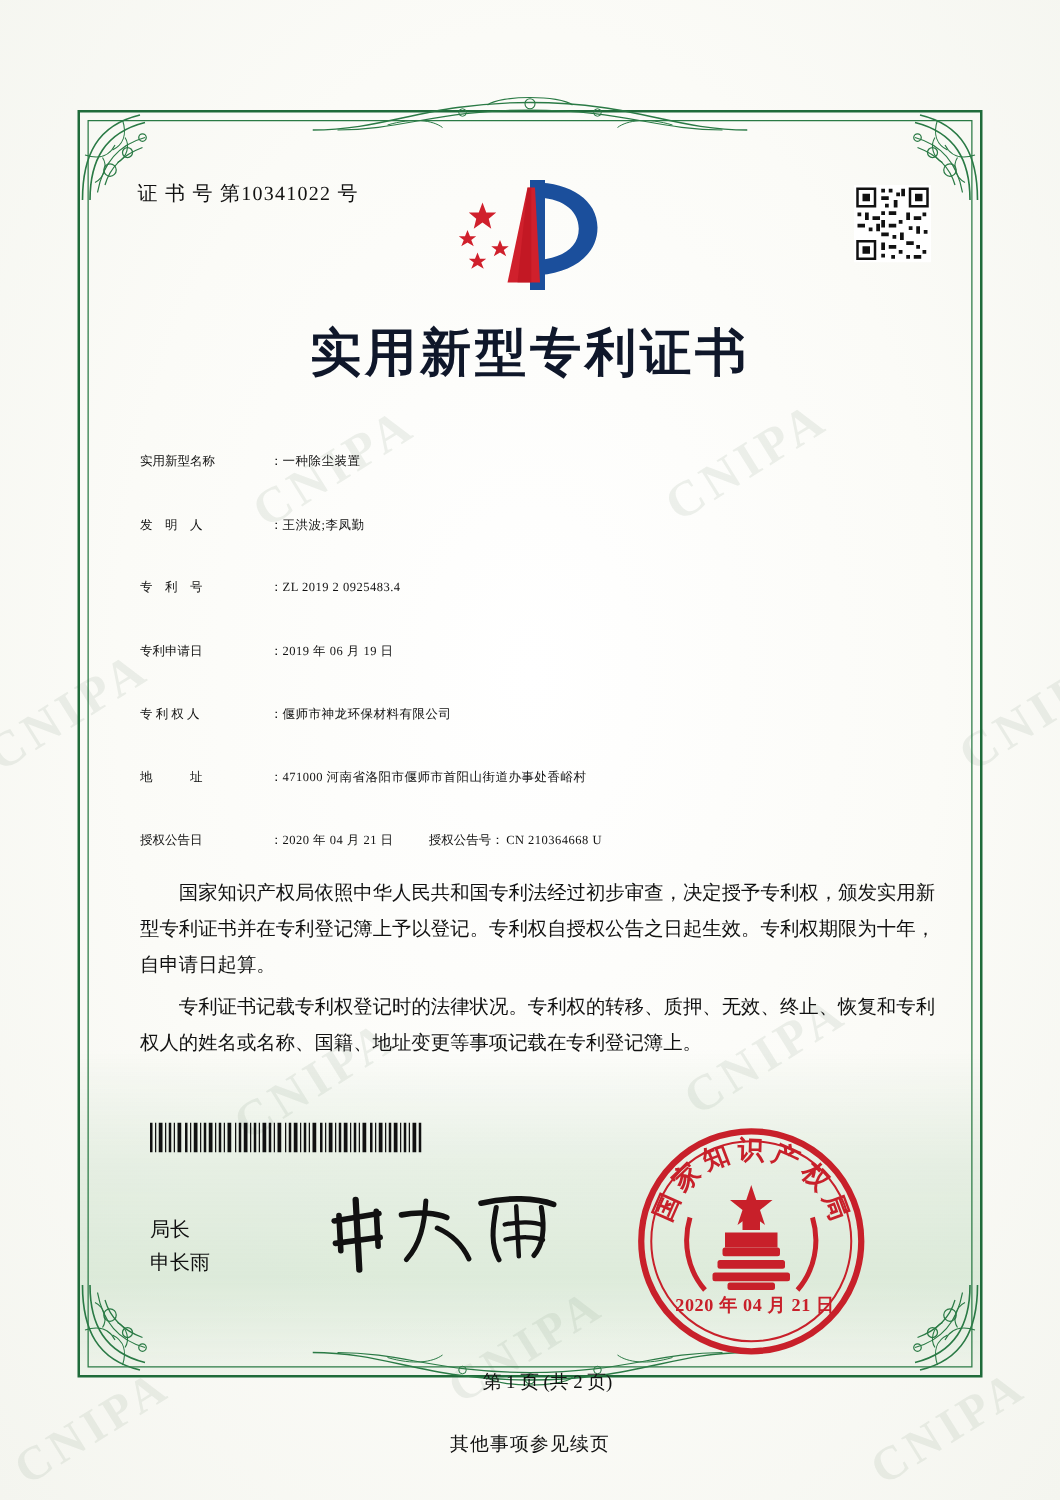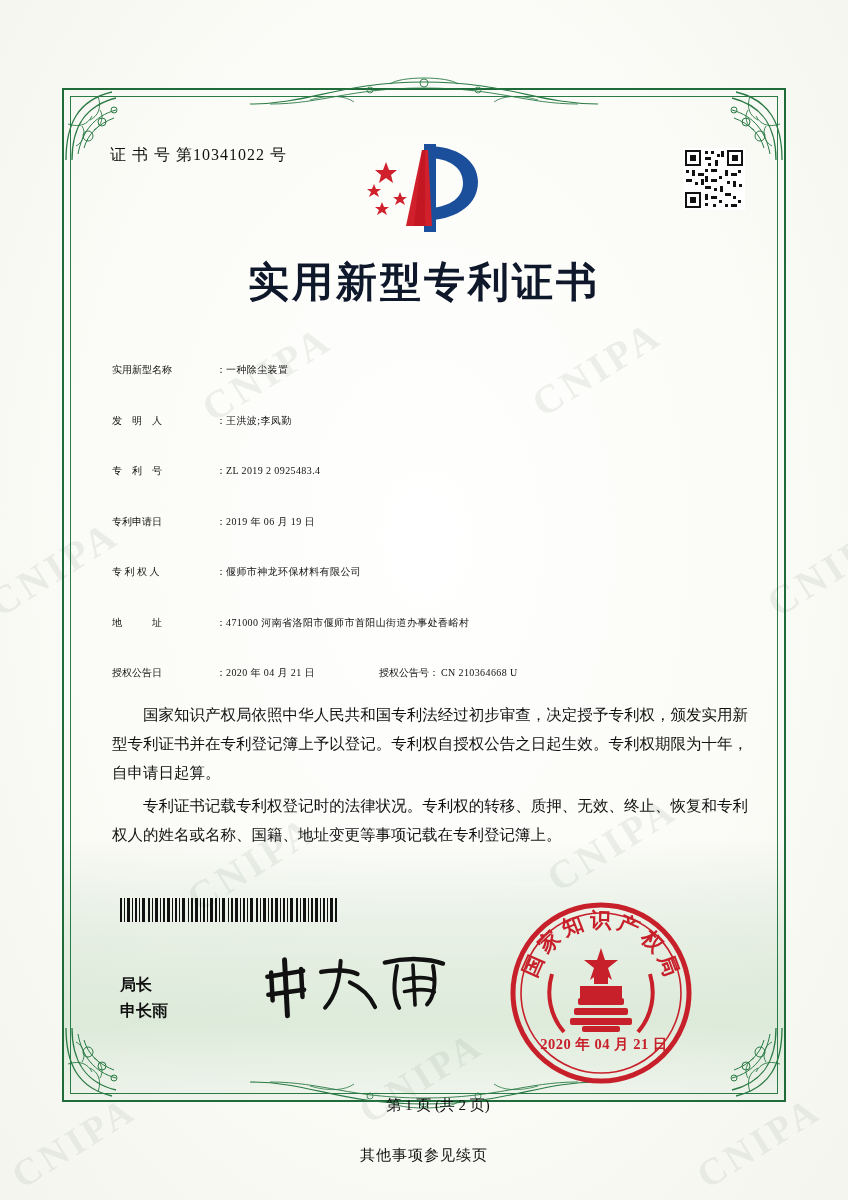--- a/index.html
+++ b/index.html
@@ -157,21 +157,21 @@
   }
   .f-value {
     flex: 1 1 auto;
     letter-spacing: 0.4px;
     margin-top: 12px;
   }
   .field-row.split .f-value {
     flex: 0 0 auto;
   }
   .f-label2 {
-    margin-left: 64px;
+    margin-left: 28px;
     white-space: pre;
     font-family: Liberation Serif, serif;
   }
   .f-value2 {
     margin-left: 2px;
     letter-spacing: 0.4px;
   }
 
   
   .paras {
@@ -196,21 +196,20 @@
     width: 218px; height: 24px;
   }
 
   
   .sig-label {
     position: absolute;
     left: 120px; top: 972px;
     font-size: 16px;
     line-height: 26px;
     color: #111;
-    font-weight: bold;
   }
   .sig-hand {
     position: absolute;
     left: 258px; top: 950px;
     width: 200px; height: 72px;
     font-family: "Liberation Serif", serif;
     font-size: 54px;
     color: #111;
     font-weight: bold;
     font-style: italic;

